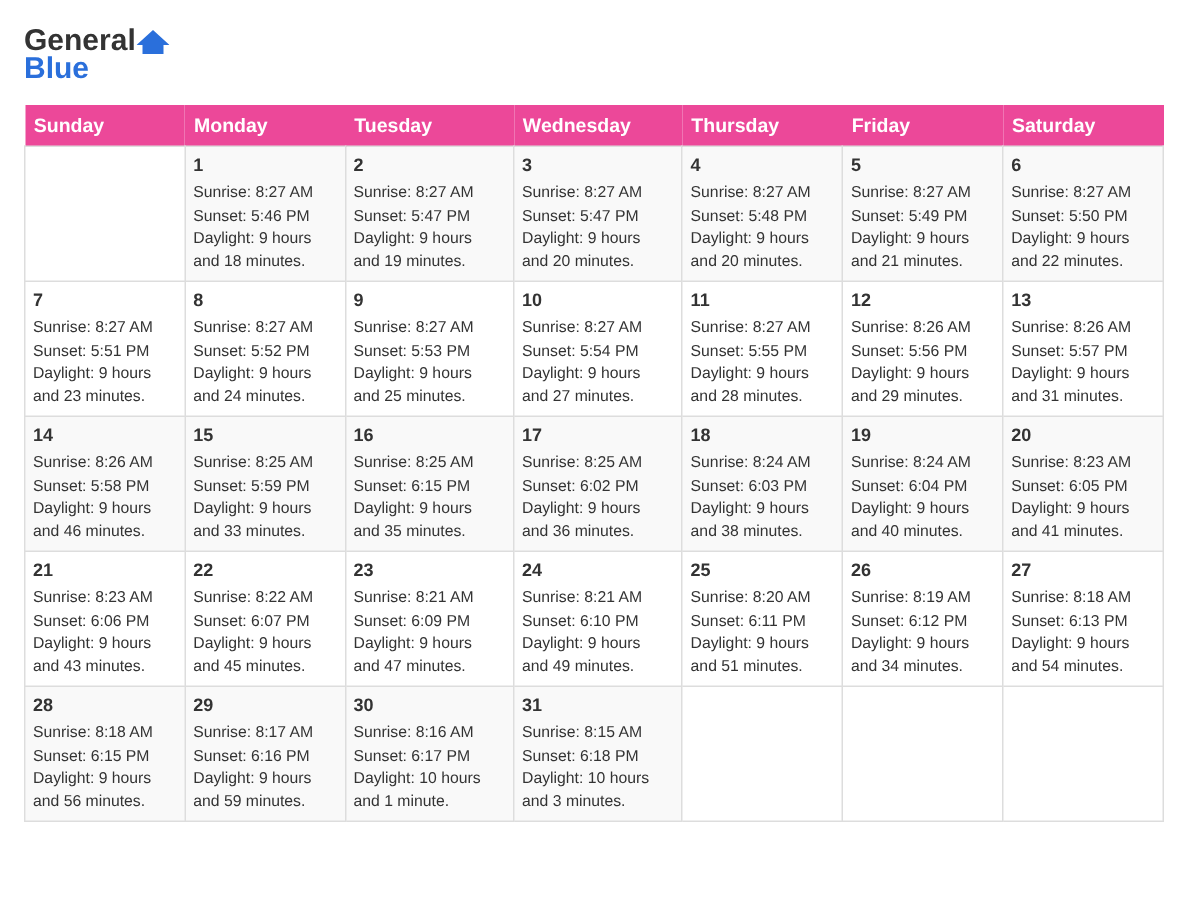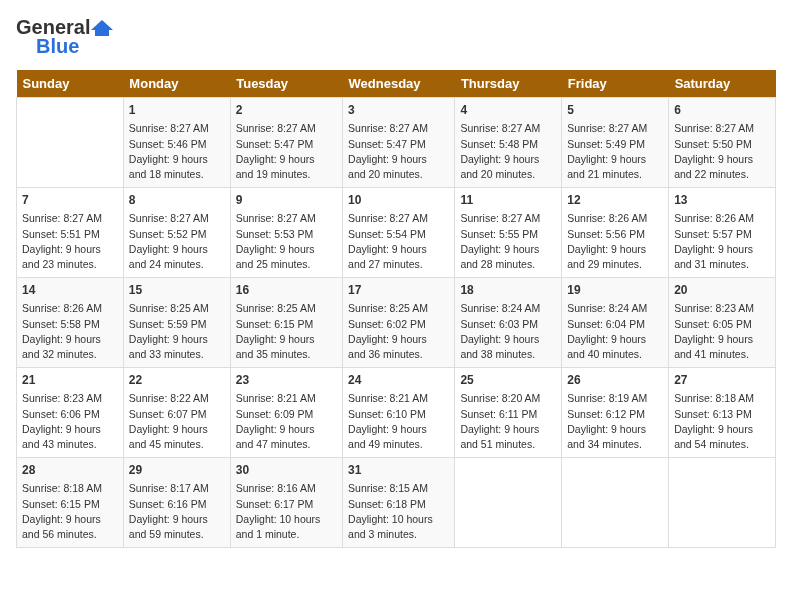--- a/index.html
+++ b/index.html
@@ -32,21 +32,21 @@
     .location-title {
       font-size: 16px;
       color: #555;
     }
     table {
       width: 100%;
       border-collapse: collapse;
       font-size: 11px;
     }
     thead tr th {
-      background: #a16207;
+      background: #ec4899;
       color: #fff;
       text-align: left;
       padding: 6px 6px;
       font-size: 13px;
       font-weight: bold;
     }
     tbody tr td {
       border: 1px solid #ddd;
       vertical-align: top;
       padding: 4px 5px;
@@ -79,21 +79,21 @@
 <body>
 
 <div class="header-area">
   <div class="logo">
     <div style="display:flex;align-items:center;">
       <span style="font-size:20px;font-weight:bold;color:#333;">General</span>
       <svg width="22" height="16" viewBox="0 0 22 16" style="margin:0 1px;">
         <polygon points="11,0 22,10 18,10 18,16 4,16 4,10 0,10" fill="#2a6fdb"></polygon>
       </svg>
     </div>
-    <span style="font-size:20px;font-weight:bold;color:#2a6fdb;margin-top:-4px;margin-left:20px;">Blue</span>
+    <span style="font-size:20px;font-weight:bold;color:#2a6fdb;margin-top:-4px;margin-left:0;">Blue</span>
   </div>
   <div class="title-area">
   </div>
 </div>
 
 <table>
   <thead>
     <tr>
     <th>Sunday</th>
         <th>Monday</th>
@@ -200,21 +200,21 @@
           <div class="day-info">Daylight: 9 hours</div>
           <div class="day-info">and 31 minutes.</div>
         </td>
       </tr>
       <tr>
         <td>
           <span class="day-number">14</span>
           <div class="day-info">Sunrise: 8:26 AM</div>
           <div class="day-info">Sunset: 5:58 PM</div>
           <div class="day-info">Daylight: 9 hours</div>
-          <div class="day-info">and 32 minutes.</div>
+          <div class="day-info">and 46 minutes.</div>
         </td>
         <td>
           <span class="day-number">15</span>
           <div class="day-info">Sunrise: 8:25 AM</div>
           <div class="day-info">Sunset: 5:59 PM</div>
           <div class="day-info">Daylight: 9 hours</div>
           <div class="day-info">and 33 minutes.</div>
         </td>
         <td>
           <span class="day-number">16</span>

